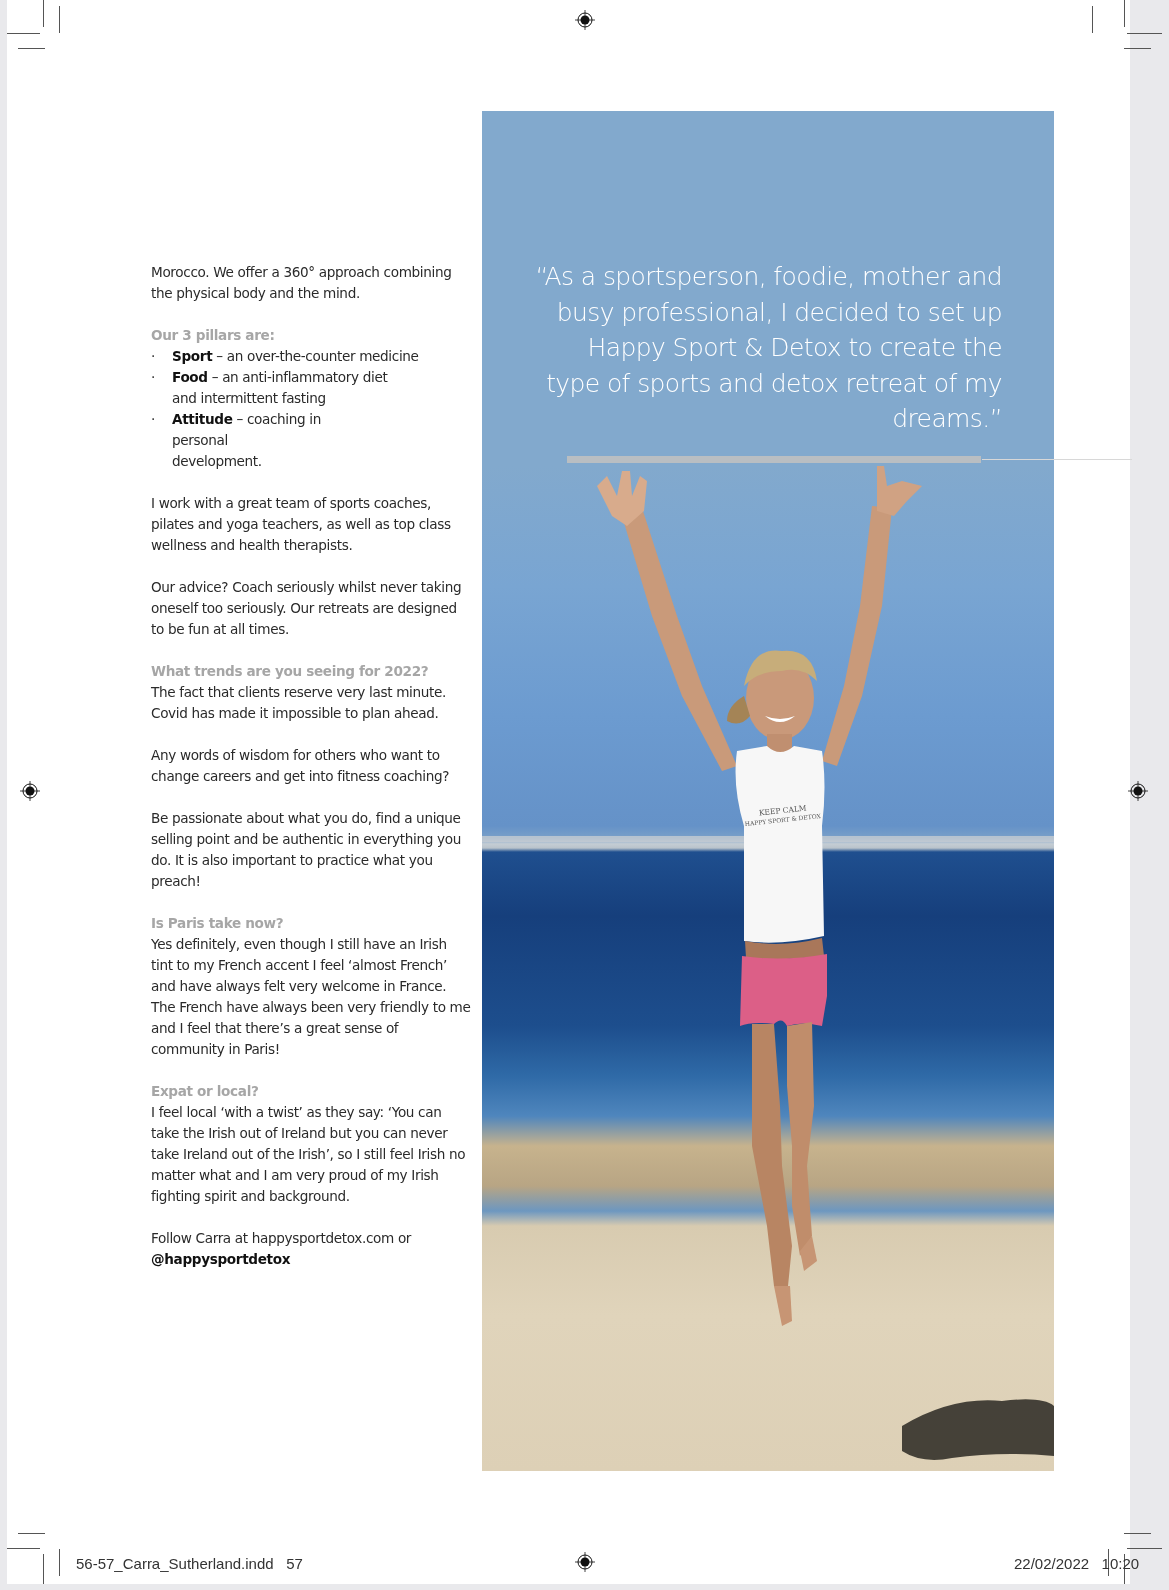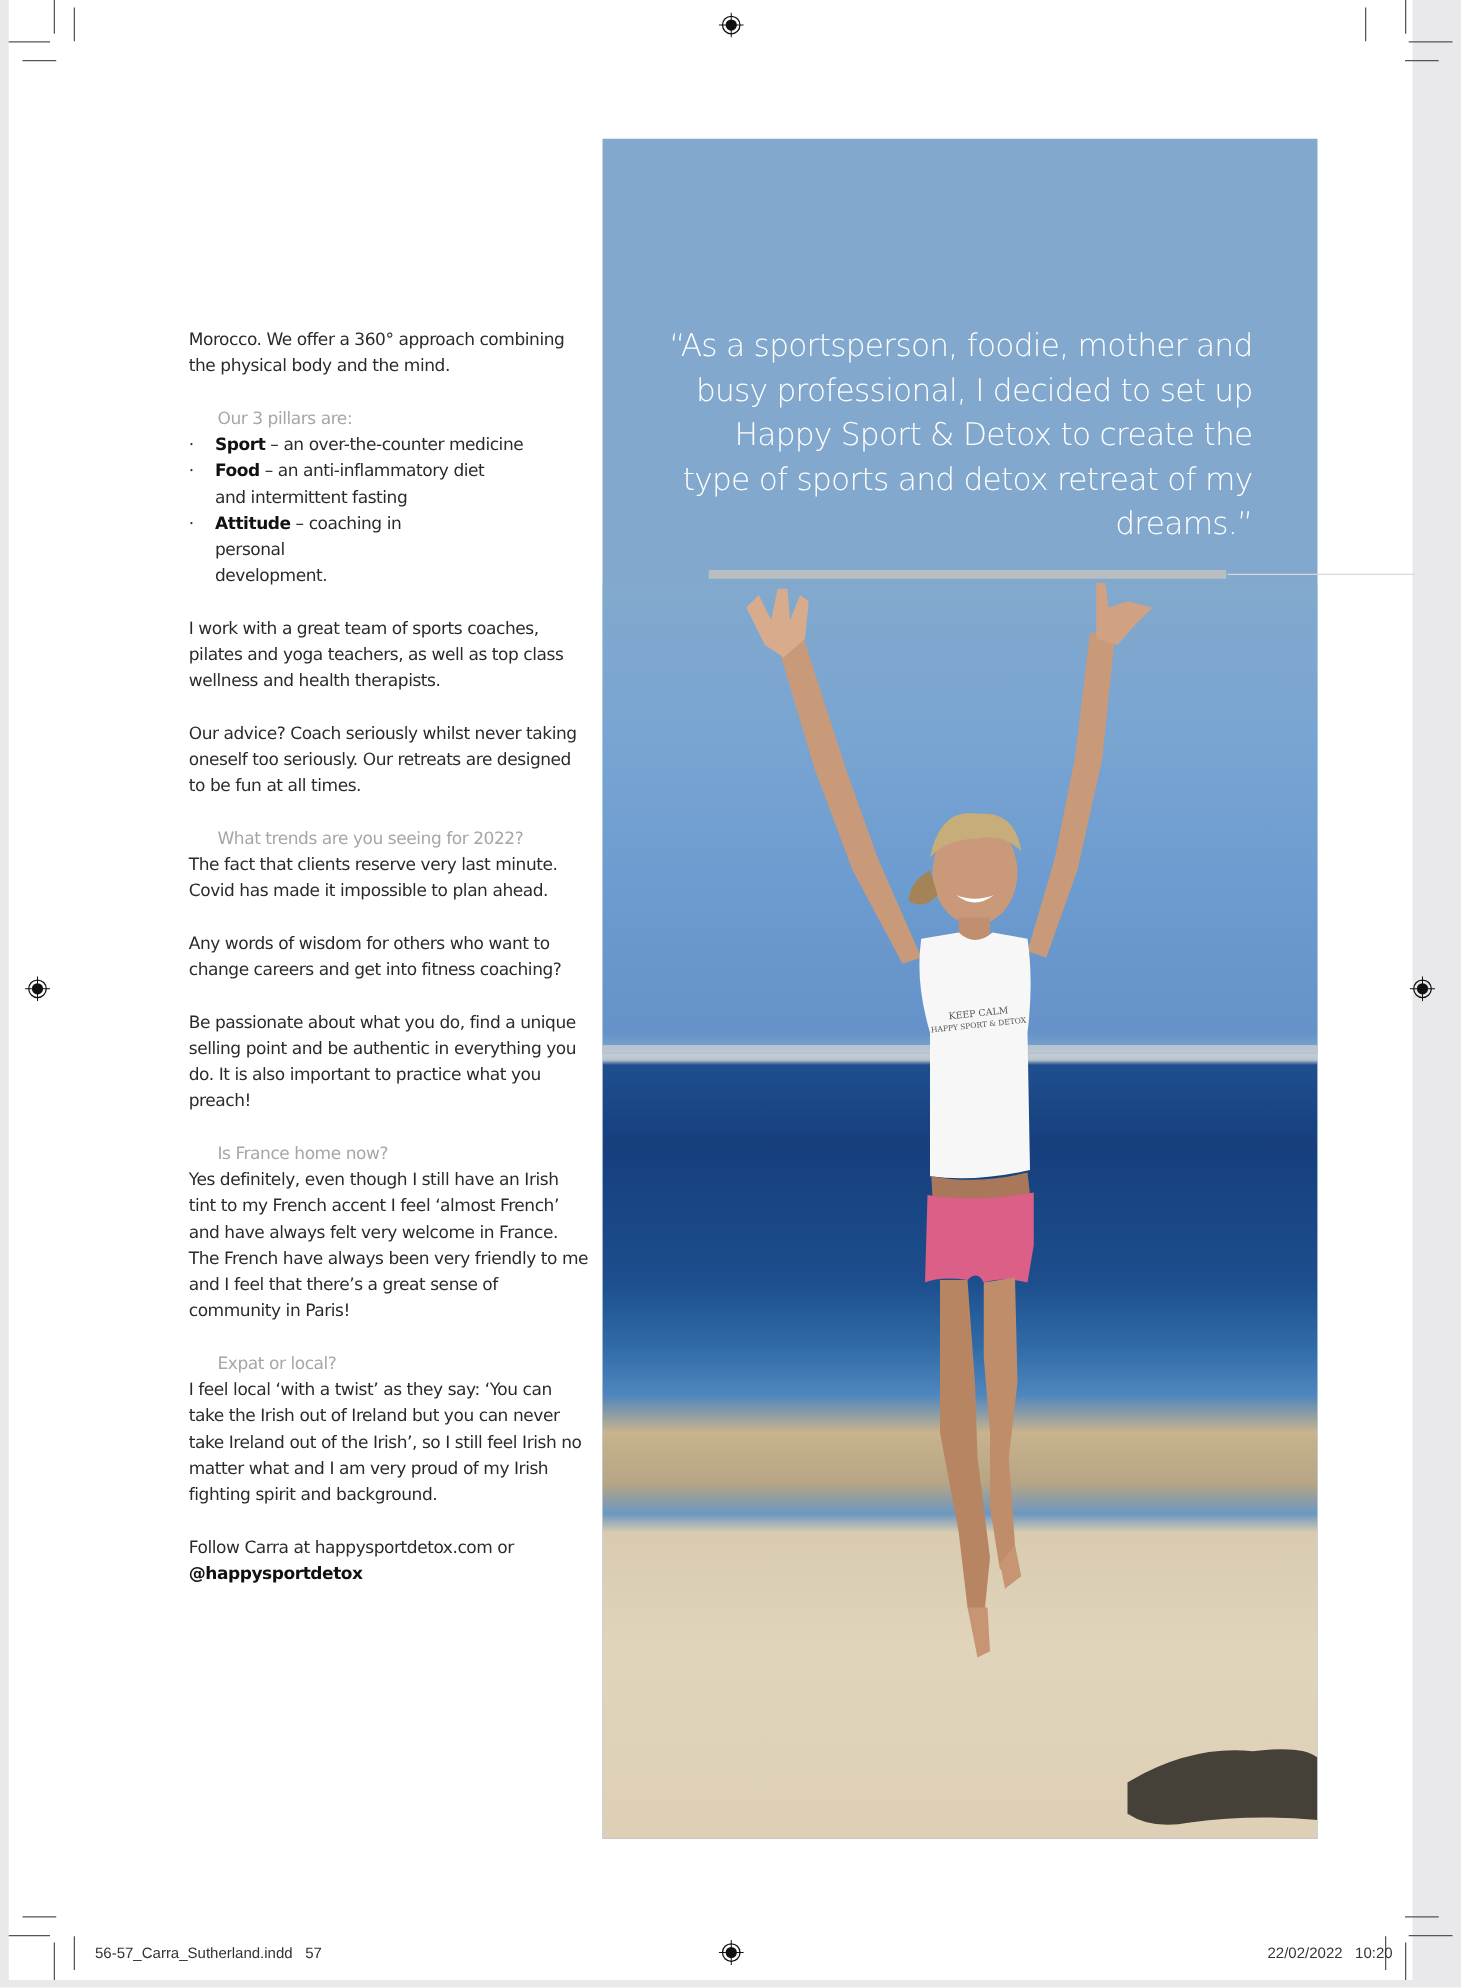--- a/index.html
+++ b/index.html
@@ -17,21 +17,21 @@
   .reg {
     position: absolute; width: 20px; height: 20px; margin-left: -10px; margin-top: -10px;
   }
   
   .col {
     position: absolute; left: 144px; top: 262px; width: 320px;
     font-family: "DejaVu Sans", sans-serif; font-size: 13.6px; line-height: 21px;
     color: #2a2a2a; letter-spacing: -0.35px;
   }
   .col p { margin: 0 0 21px 0; }
-  .col .q { color: #a6a6a6; font-weight: normal; display: block; margin-left: 23px; }
+  .col .q { color: #a6a6a6; font-weight: bold; display: block; }
   .col ul { list-style: none; margin: 0 0 21px 0; padding: 0; }
   .col li { position: relative; padding-left: 21px; }
   .col li .dot { position: absolute; left: 0; top: 0; }
   .col b { font-weight: bold; color: #111; }
   .col .strong { font-weight: bold; color: #111; }
 
   
   .panel {
     position: absolute; left: 475px; top: 111px; width: 572px; height: 1360px;
     background: #82a9cd; overflow: hidden;
@@ -53,21 +53,21 @@
   }
   .rule {
     position: absolute; left: 85px; top: 345px; width: 414px; height: 7px;
     background: #b9bec2;
   }
   .rule-ext {
     position: absolute; left: 975px; top: 459px; width: 150px; height: 1px;
     background: #d8d8d8;
   }
   .footer-text {
-    position: absolute; font-family: "Liberation Sans", sans-serif; font-size: 12px; color: #333;
+    position: absolute; font-family: "Liberation Sans", sans-serif; font-size: 15px; color: #333;
   }
 </style>
 </head>
 <body>
 
 <div class="page">
 
   <div class="crop" style="left:36px;top:0;width:1px;height:27px;"></div>
   <div class="crop" style="left:52px;top:6px;width:1px;height:27px;"></div>
   <div class="crop" style="left:0;top:33px;width:33px;height:1px;"></div>
@@ -139,21 +139,21 @@
     </p>
     <p>
       <span class="q">What trends are you seeing for 2022?</span>
       <span>The fact that clients reserve very last minute. Covid has made it impossible to plan ahead.</span>
     </p>
 
     <p>Any words of wisdom for others who want to change careers and get into fitness coaching?</p>
     <p>Be passionate about what you do, find a unique selling point and be authentic in everything you do. It is also important to practice what you preach!</p>
 
     <p>
-      <span class="q">Is France home now?</span>
+      <span class="q">Is Paris take now?</span>
       <span>Yes definitely, even though I still have an Irish tint to my French accent I feel ‘almost French’ and have always felt very welcome in France. The French have always been very friendly to me and I feel that there’s a great sense of community in Paris!</span>
     </p>
     <p>
       <span class="q">Expat or local?</span>
       <span>I feel local ‘with a twist’ as they say: ‘You can take the Irish out of Ireland but you can never take Ireland out of the Irish’, so I still feel Irish no matter what and I am very proud of my Irish fighting spirit and background.</span>
     </p>
 
     <p style="margin:0;">
       <span>Follow Carra at happysportdetox.com or</span><br>
       <span class="strong">@happysportdetox</span>

